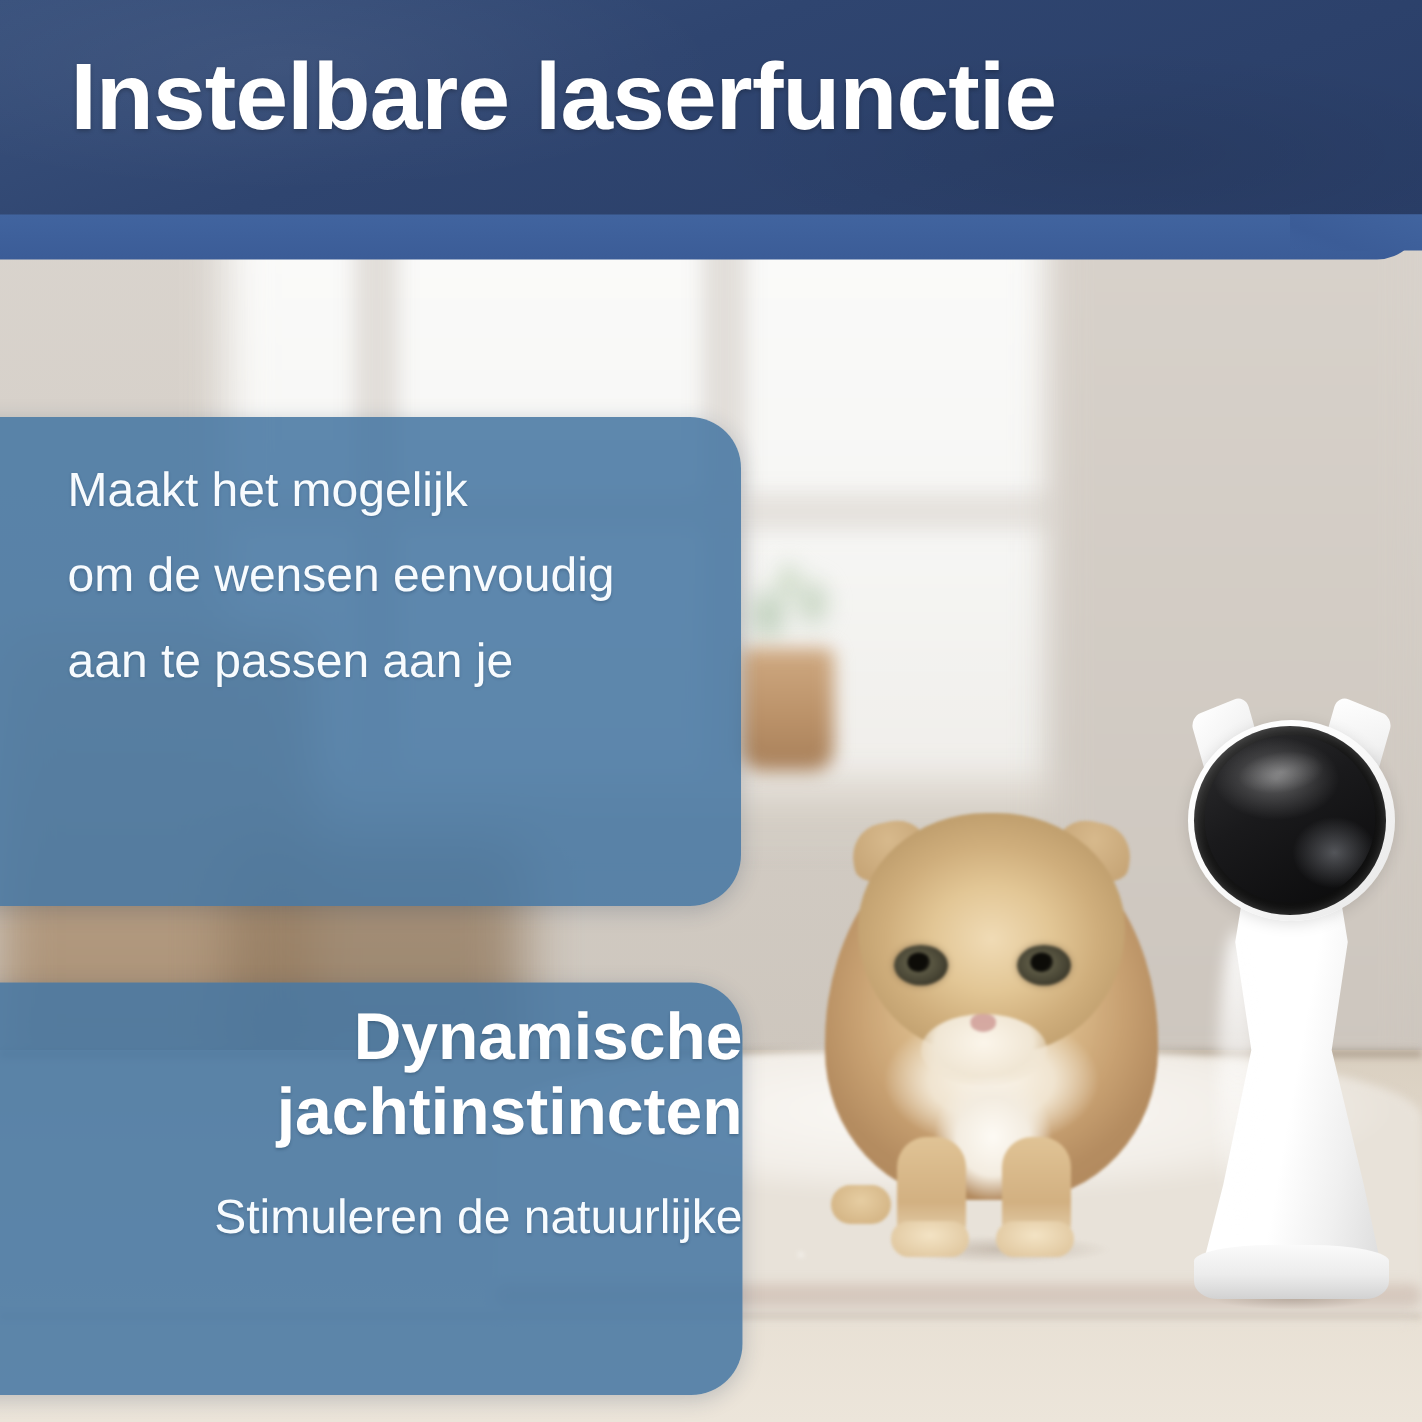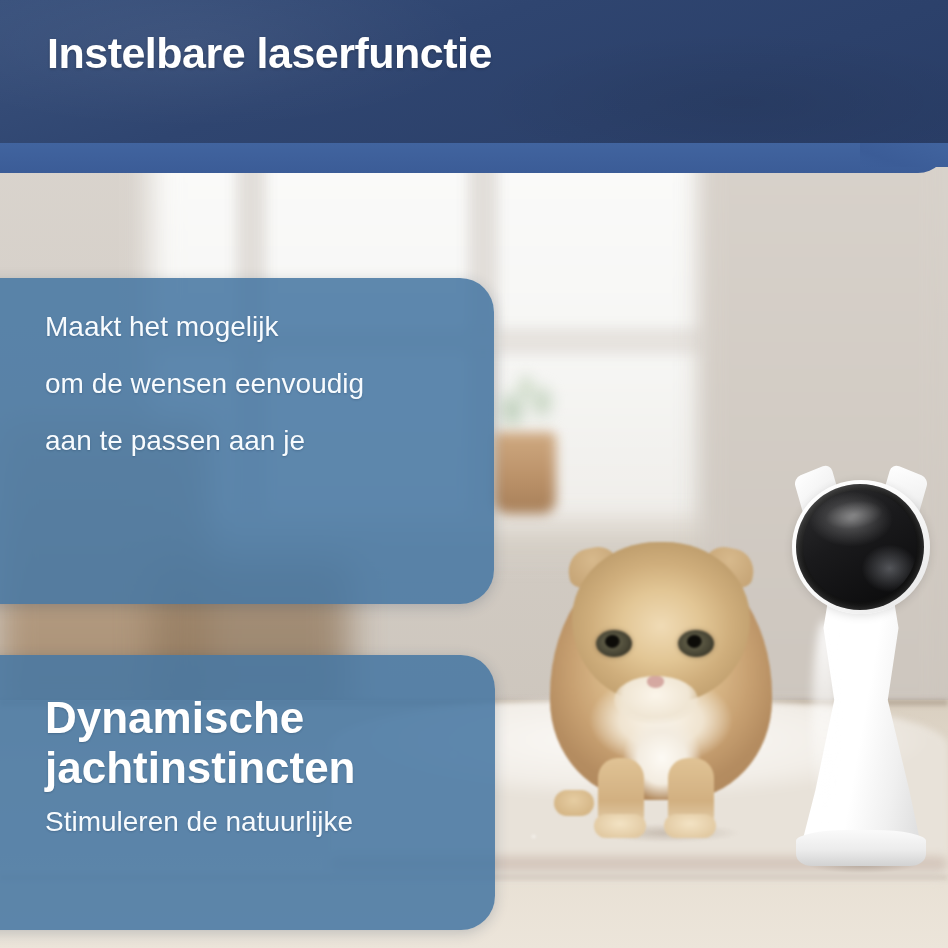--- a/index.html
+++ b/index.html
@@ -327,21 +327,21 @@
   .header-noise {
     position: absolute;
     inset: 0;
     background:
       radial-gradient(ellipse 420px 120px at 20% 30%, rgba(255,255,255,.05), rgba(255,255,255,0) 70%),
       radial-gradient(ellipse 380px 100px at 78% 70%, rgba(0,0,0,.08), rgba(0,0,0,0) 70%);
   }
   .header-title {
     position: absolute;
     left: 47px; top: 29px;
-    font-size: 43px;
+    font-size: 63px;
     font-weight: bold;
     color: #ffffff;
     letter-spacing: -0.5px;
     white-space: nowrap;
     text-shadow: 0 1px 3px rgba(0,0,0,.25);
   }
   
   .header-accent {
     position: absolute;
     left: 0; top: 143px; width: 948px; height: 30px;
@@ -371,30 +371,30 @@
   }
   .card-heading {
     font-size: 44px;
     font-weight: bold;
     color: #ffffff;
     line-height: 50px;
     white-space: nowrap;
     text-shadow: 0 1px 2px rgba(20,45,70,.28);
   }
   .card-body {
-    font-size: 28px;
+    font-size: 32px;
     font-weight: 300;
     color: #f7fbfe;
     line-height: 57px;
     white-space: nowrap;
     text-shadow: 0 1px 2px rgba(20,45,70,.25);
   }
   .card-1 .card-inner { top: 20px; }
-  .card-2 .card-inner { top: 38px; }
-  .card-2 .card-body { }
+  .card-2 .card-inner { top: 12px; text-align: right; }
+  .card-2 .card-body { margin-top: 16px; }
 </style>
 </head>
 <body>
 
 <div class="poster">
 
   <div class="photo">
     <div class="wall"></div>
     <div class="window"></div>
     <div class="window-frame-v wf1"></div>

